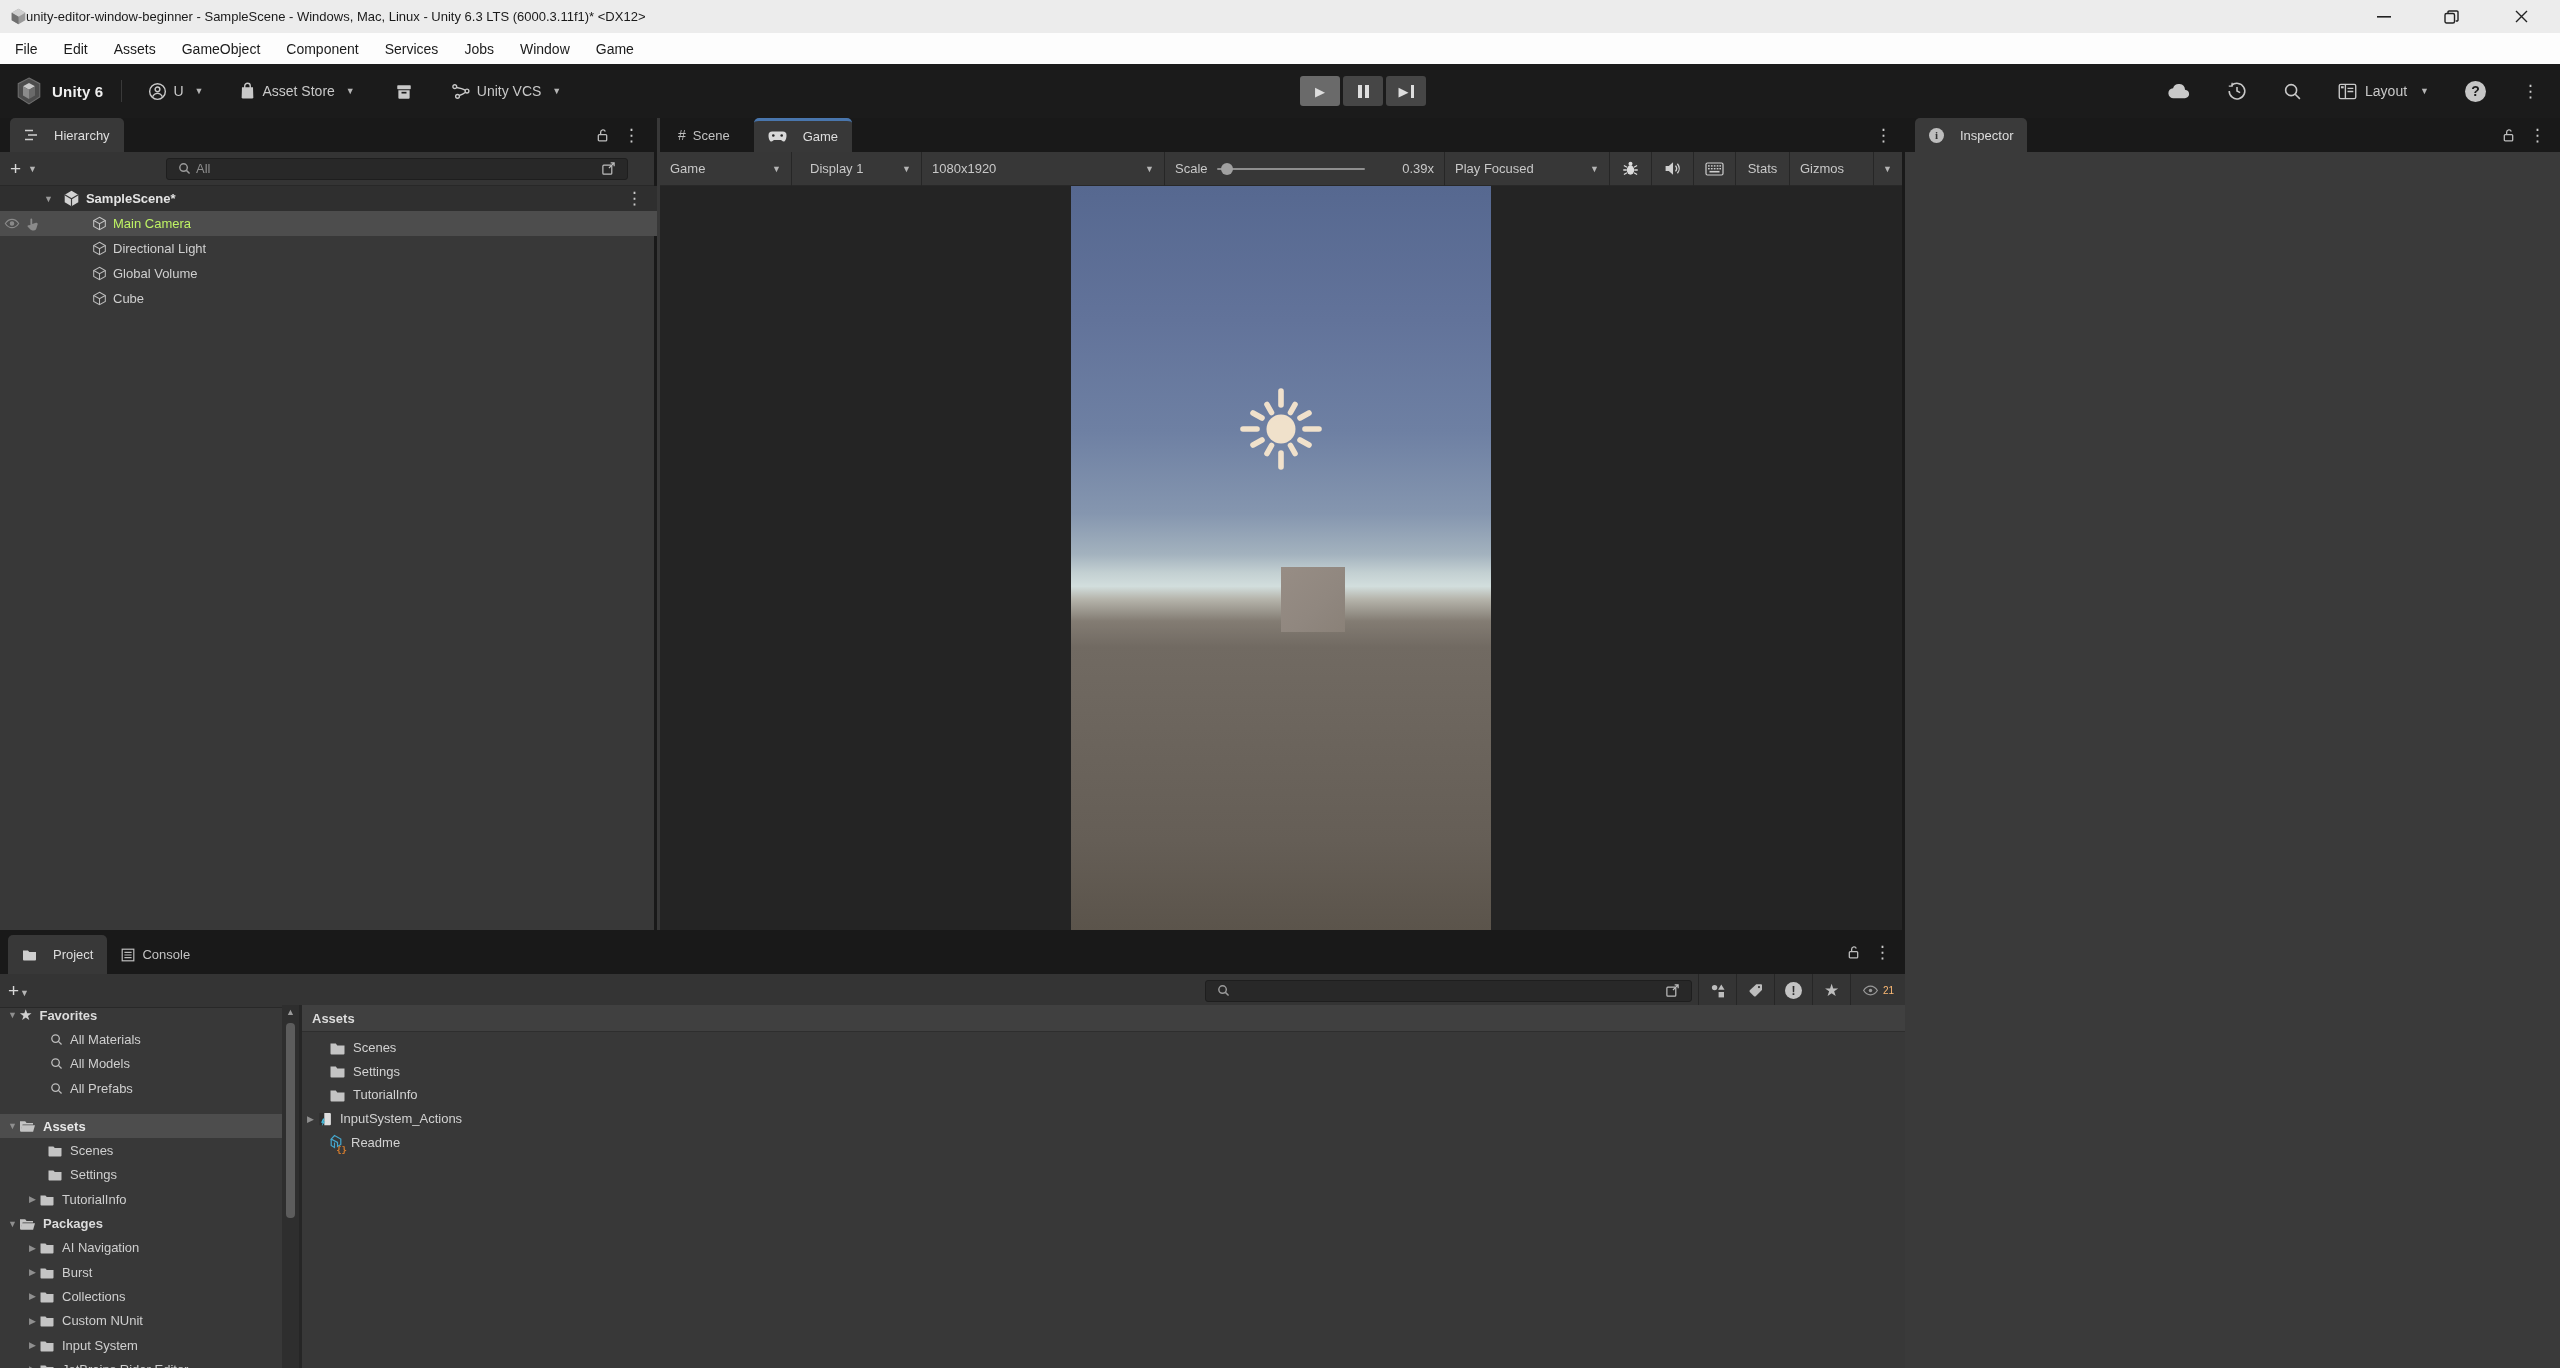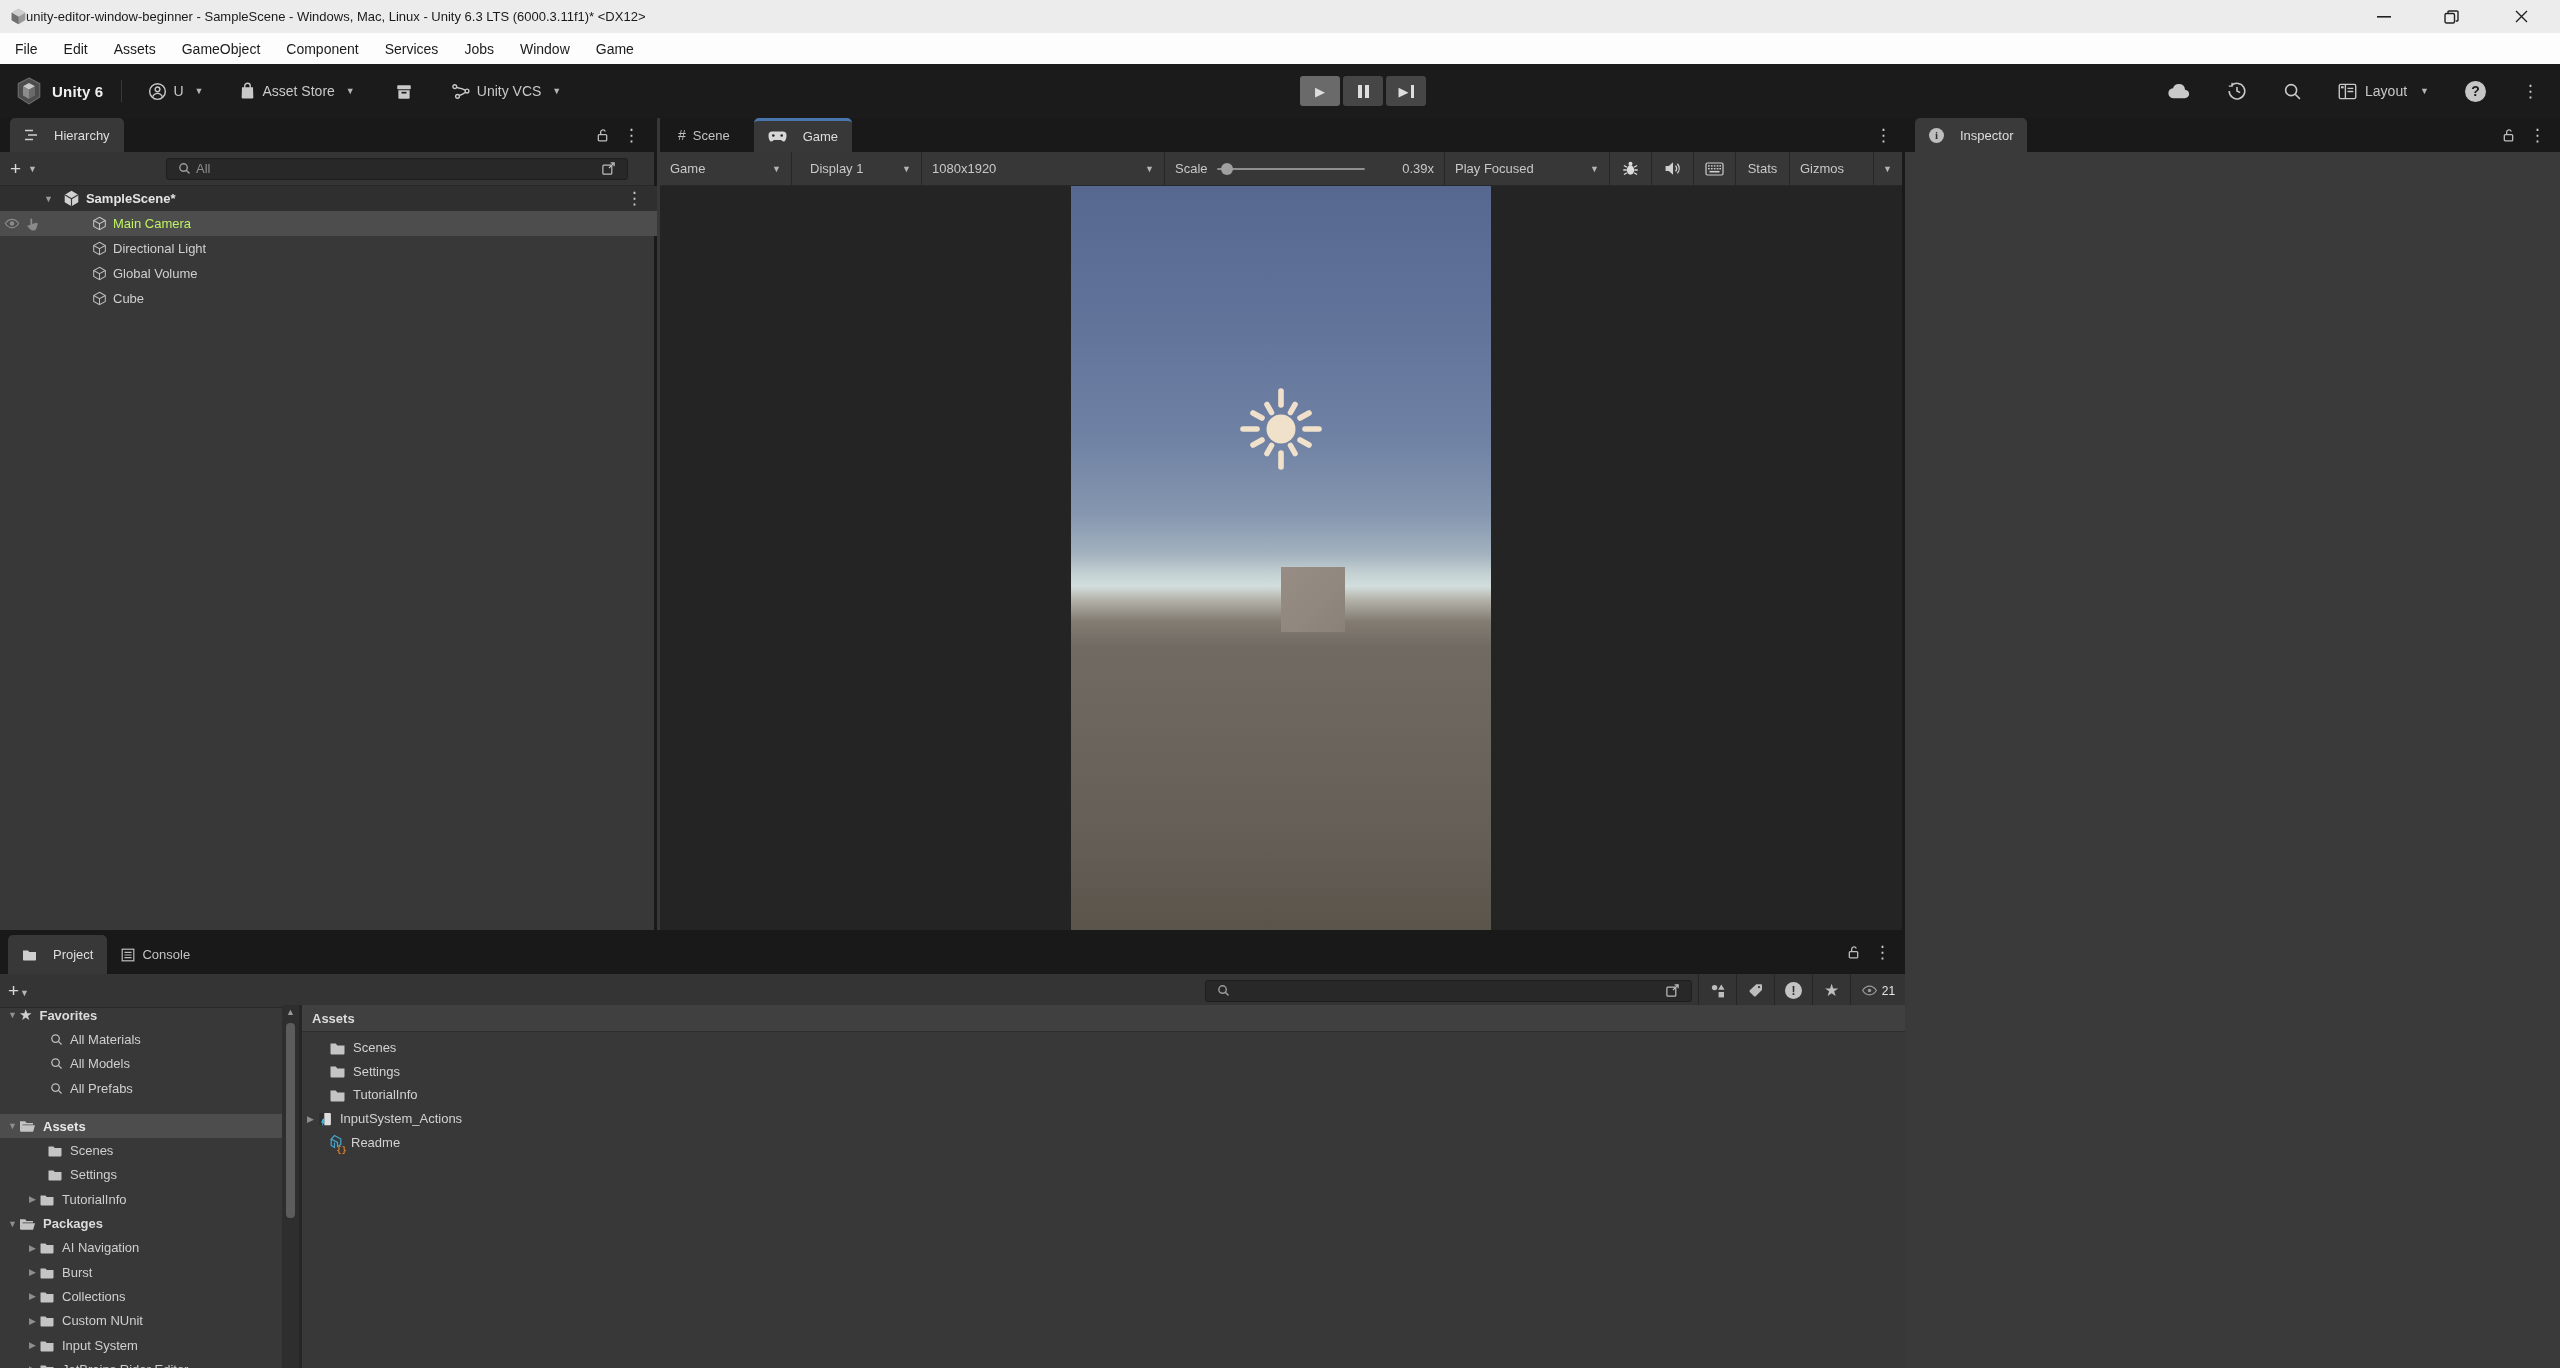--- a/index.html
+++ b/index.html
@@ -539,21 +539,21 @@
     <span class="iconbtn" style="position:absolute; left:1736px;">
         <svg width="15" height="15" viewBox="0 0 16 16" fill="#bdbdbd">
           <path d="M8.8 1.3H14a.9.9 0 0 1 .9.9v5.2L8.2 14.1a1.3 1.3 0 0 1-1.8 0L1.9 9.6a1.3 1.3 0 0 1 0-1.8z"></path>
           <circle cx="11.7" cy="4.3" r="1.2" fill="#343434"></circle>
         </svg>
       </span>
     <span class="iconbtn" style="position:absolute; left:1774px;">
         <span class="excl">!</span>
       </span>
     <span class="iconbtn" style="position:absolute; left:1812px; font-size:17px;">★</span>
-    <span class="iconbtn" style="position:absolute; left:1850px; width:55px; gap:4px; font-size:12px; color:#e5e5e5;">
+    <span class="iconbtn" style="position:absolute; left:1850px; width:55px; gap:4px; font-size:10px; color:#fdba74;">
       <svg width="17" height="11" viewBox="0 0 18 12">
           <path d="M1.5 6C3.5 2.9 6.1 1.3 9 1.3s5.5 1.6 7.5 4.7C14.5 9.1 11.9 10.7 9 10.7S3.5 9.1 1.5 6z" fill="none" stroke="#9a9a9a" stroke-width="1.3"></path>
           <circle cx="9" cy="6" r="1.9" fill="#9a9a9a"></circle>
         </svg>
       <span>21</span>
     </span>
   </div>
 
   <div class="abs" style="left:0; top:75px; width:282px; bottom:0; overflow:hidden;">
     <div class="trow" style="margin-top:-2px;">

